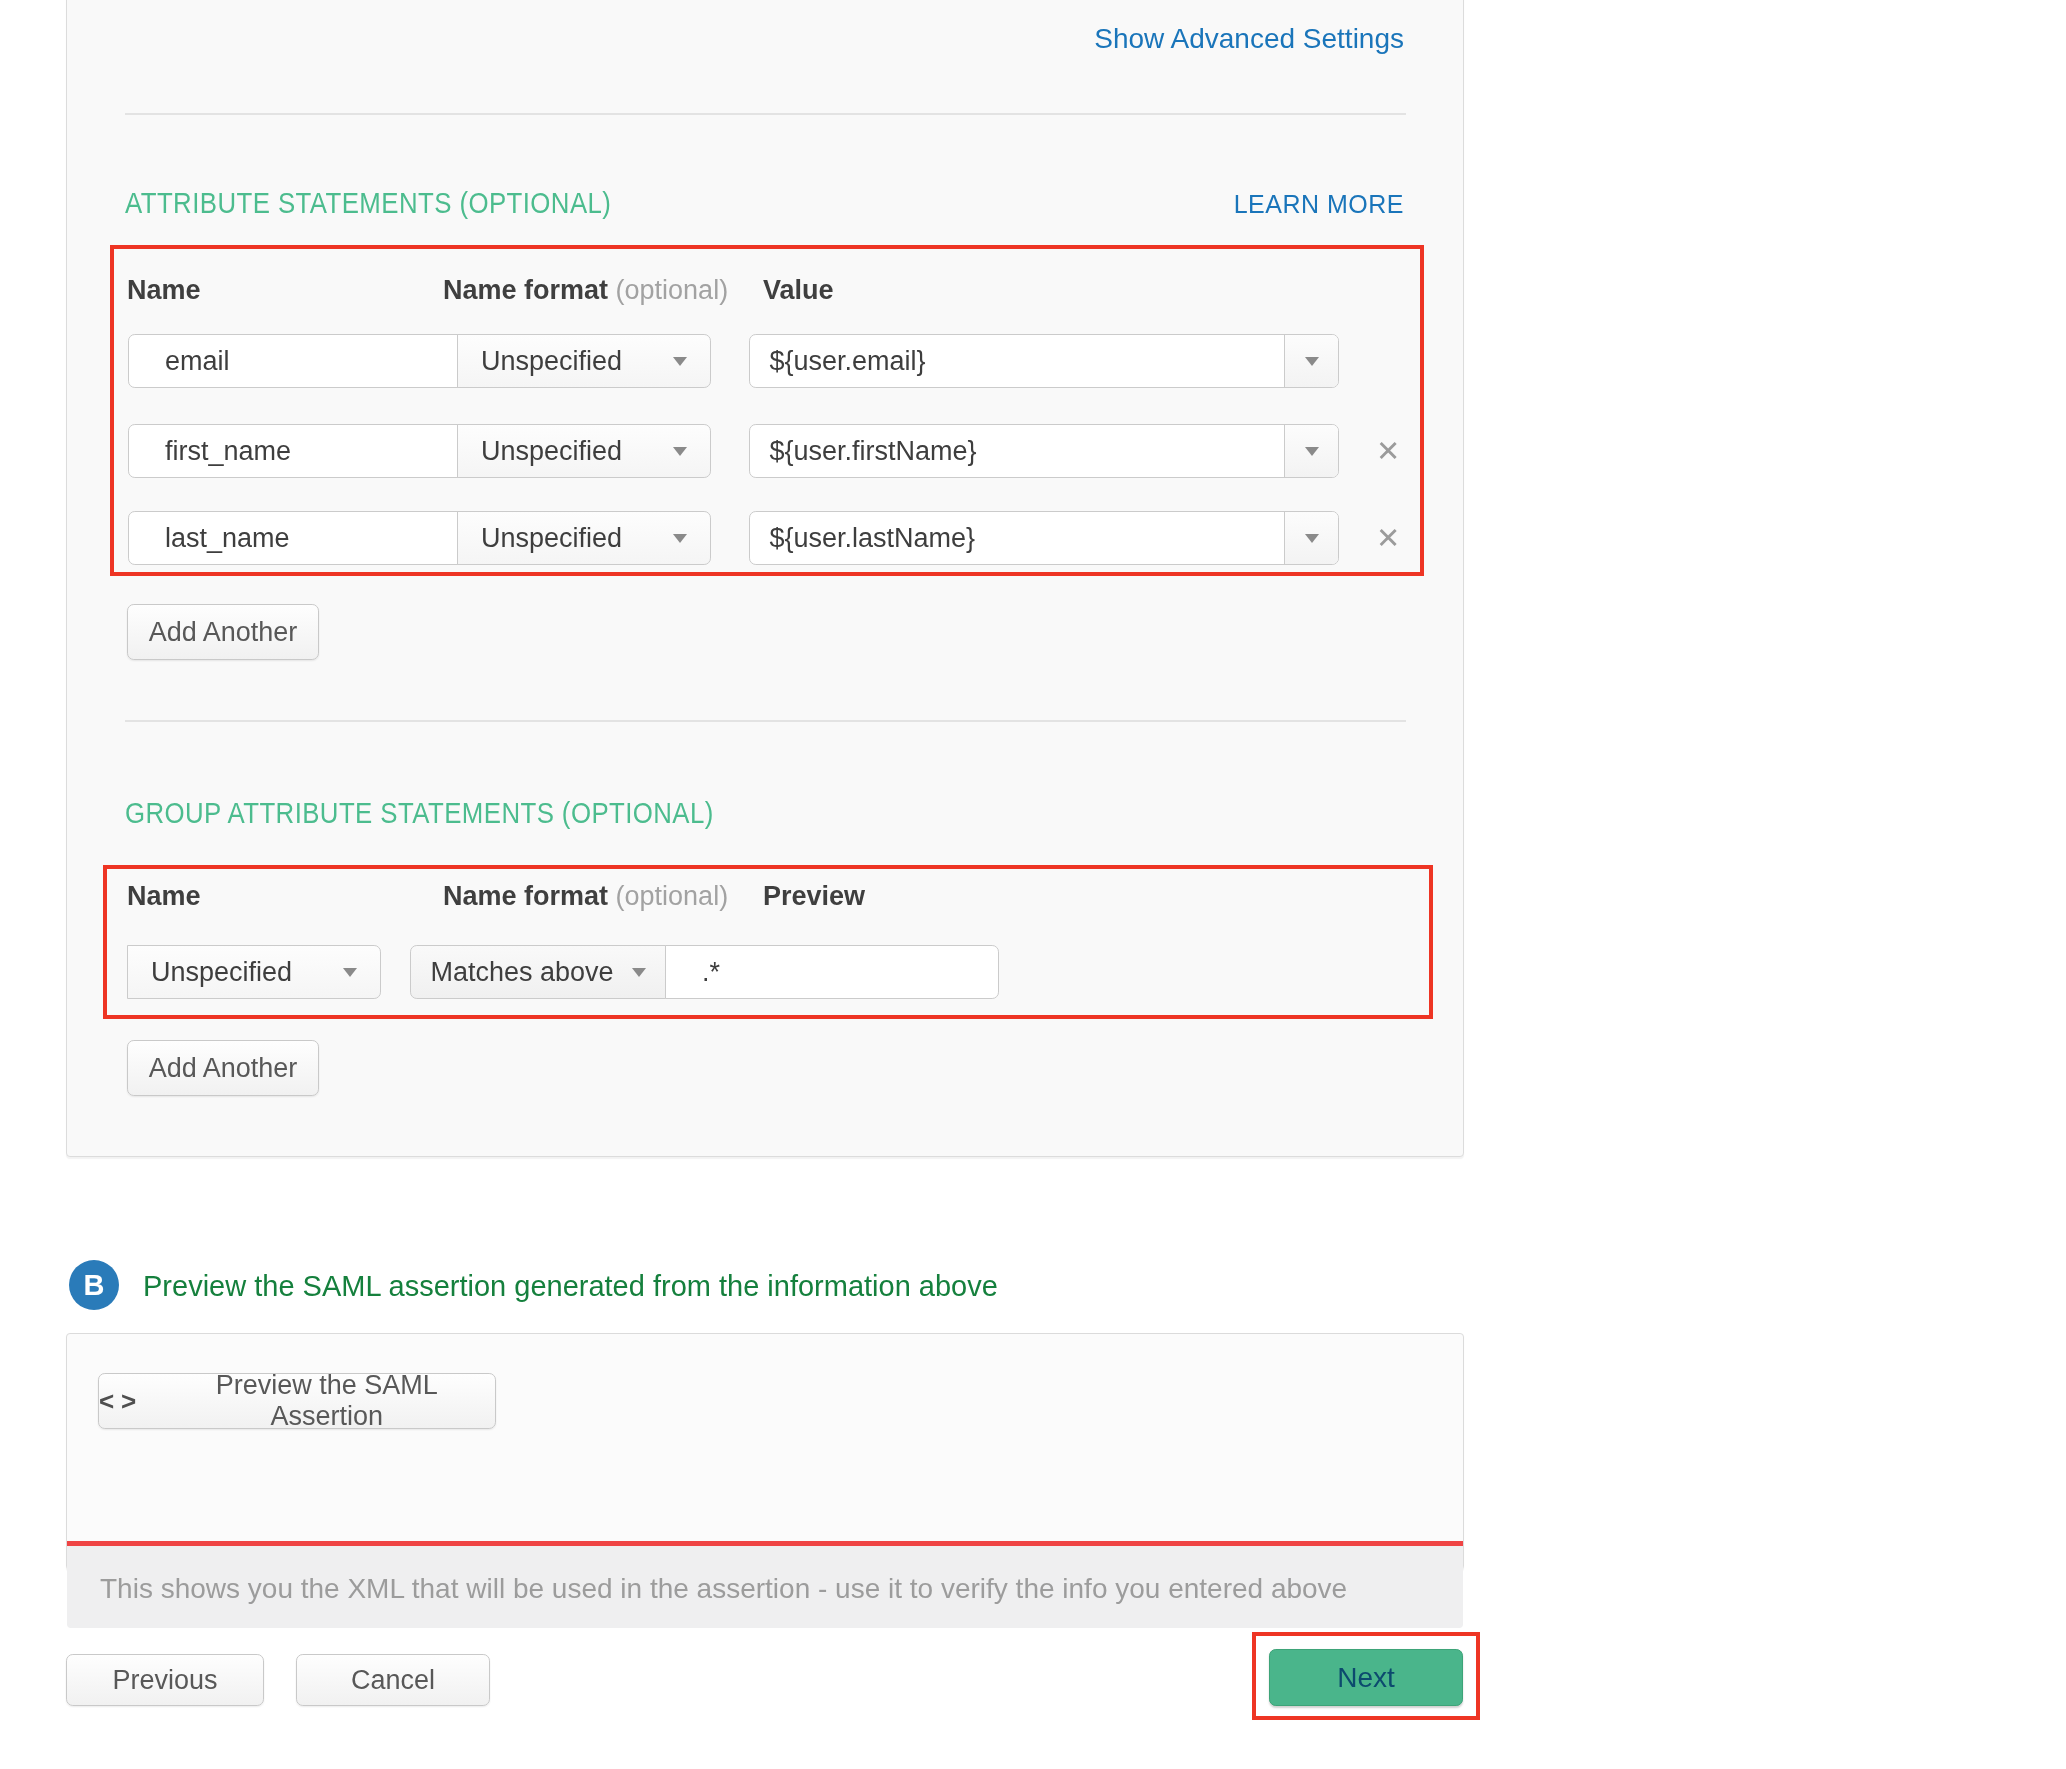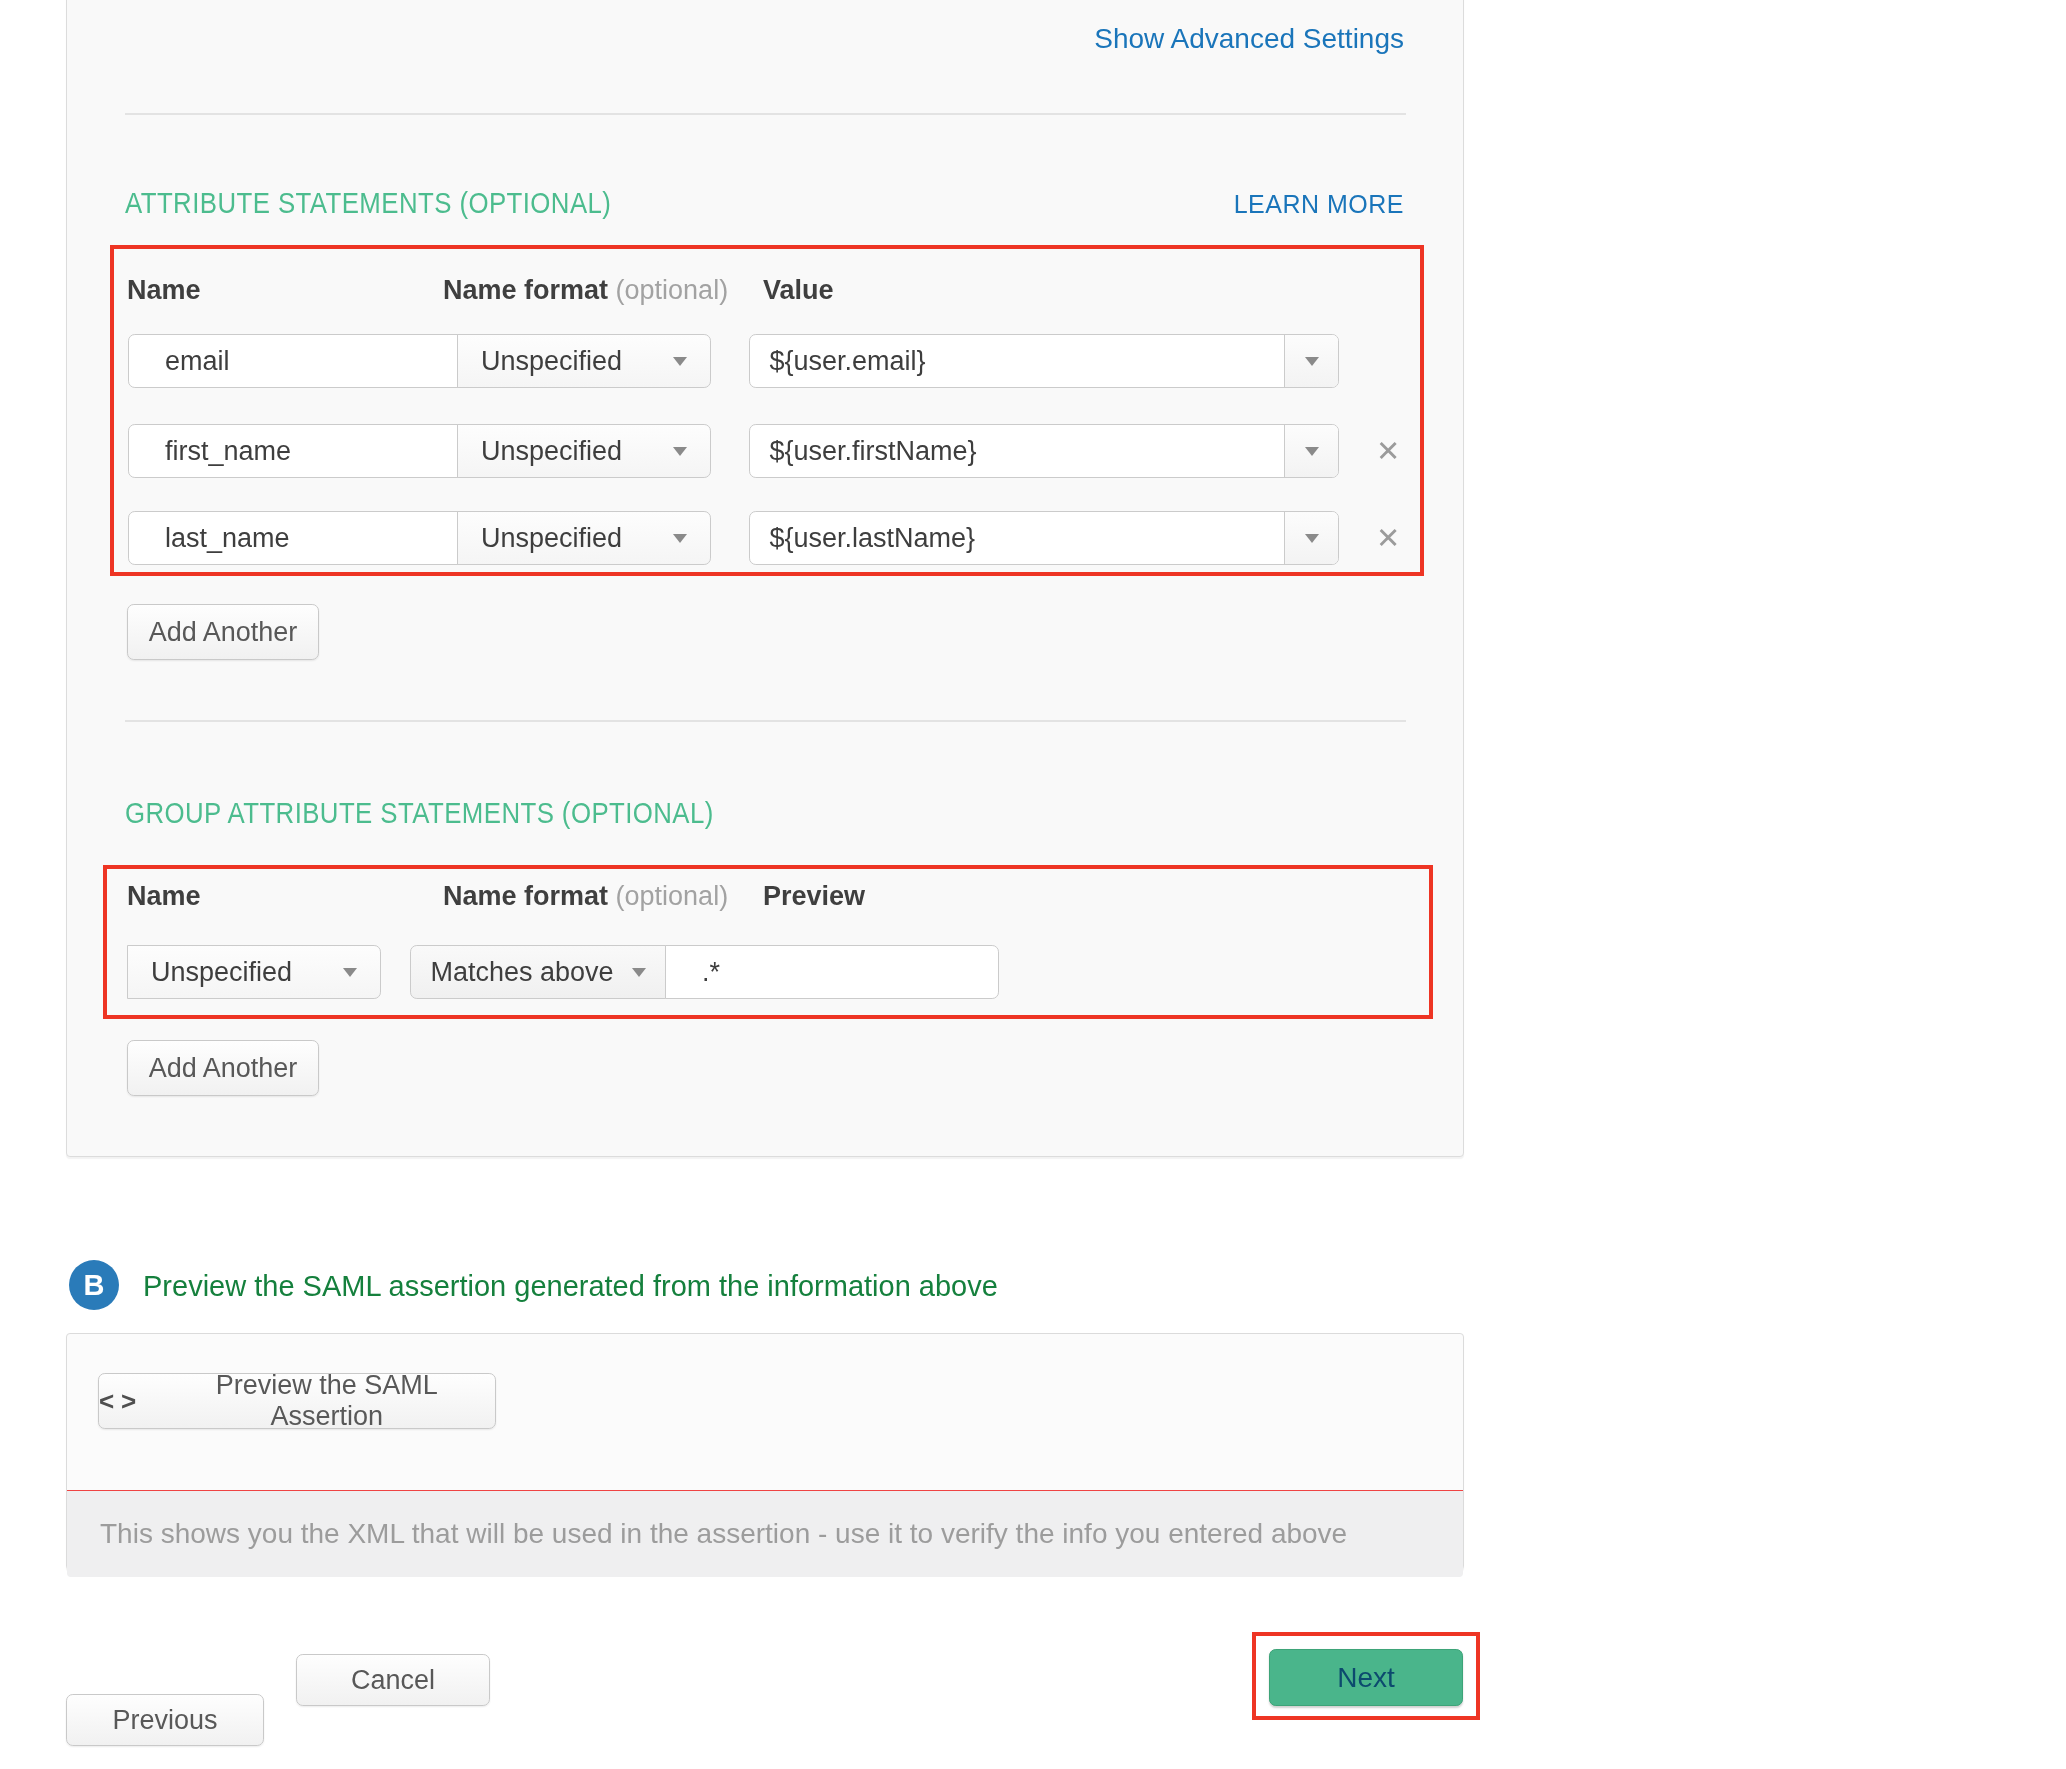--- a/index.html
+++ b/index.html
@@ -12,22 +12,22 @@
     position:absolute; left:66px; top:-3.9px; width:1398px; height:1161px;
     background:#f9f9f9; border:1px solid #dcdcdc; border-radius:0 0 3.9px 3.9px;
     box-shadow:0 1.9px 1px rgba(0,0,0,.05);
   }
   .preview-panel {
     position:absolute; left:66px; top:1333px; width:1398px; height:237px;
     background:#fbfbfb; border:1px solid #dbdbdb; border-radius:3.9px;
     box-shadow:0 1.9px 1px rgba(0,0,0,.05);
   }
   .preview-footer {
-    position:absolute; left:67px; top:1490px; width:1396px; height:87px;
-    background:#efeff0; border-top:1px solid #ef4444; border-radius:0 0 3.9px 3.9px;
+    position:absolute; left:67px; top:1541px; width:1396px; height:87px;
+    background:#efeff0; border-top:5px solid #ef4444; border-radius:0 0 3.9px 3.9px;
     line-height:85px; padding-left:33px; font-size:28px; color:#9c9c9c;
   }
 
   
   .link { position:absolute; color:#1a75ba; text-decoration:none; cursor:pointer; }
   .show-adv { top:23px; right:663px; font-size:28px; }
   .learn-more { top:190px; right:663px; font-size:25px; letter-spacing:0.5px; }
   .sec-title {
     position:absolute; left:125px; color:#4cbc8e; font-size:30px; font-weight:400;
     transform:scaleX(.86); transform-origin:left center; white-space:nowrap; letter-spacing:0.5px;
@@ -84,21 +84,21 @@
   .btn {
     position:absolute; background:linear-gradient(#fefefe,#f1f1f1); border:1px solid #c9c9c9;
     border-radius:6.8px; color:#585858; font-size:27px; font-family:"Liberation Sans", sans-serif;
     box-shadow:0 1px 1.9px rgba(0,0,0,.08); cursor:pointer;
     display:flex; align-items:center; justify-content:center;
   }
   .add1 { left:127px; top:604px; width:192px; height:56px; }
   .add2 { left:127px; top:1040px; width:192px; height:56px; }
   .preview-btn { left:98px; top:1373px; width:398px; height:56px; gap:15.5px; }
   .code-icon { font-weight:bold; color:#4f4f4f; font-size:26px; letter-spacing:6.8px; }
-  .prev-btn { left:66px; top:1654px; width:198px; height:52px;margin-top:40px; }
+  .prev-btn { left:66px; top:1654px; width:198px; height:52px; }
   .cancel-btn { left:296px; top:1654px; width:194px; height:52px; }
   .next-btn {
     left:1269px; top:1649px; width:194px; height:57px;
     background:#4ab58b; border:1px solid #3da478; color:#0c4a6e; font-size:28px;
     box-shadow:0 1.9px 1.9px rgba(0,0,0,.18);
   }
 
   
   .b-badge {
     position:absolute; left:69px; top:1260px; width:50px; height:50px; border-radius:50%;

